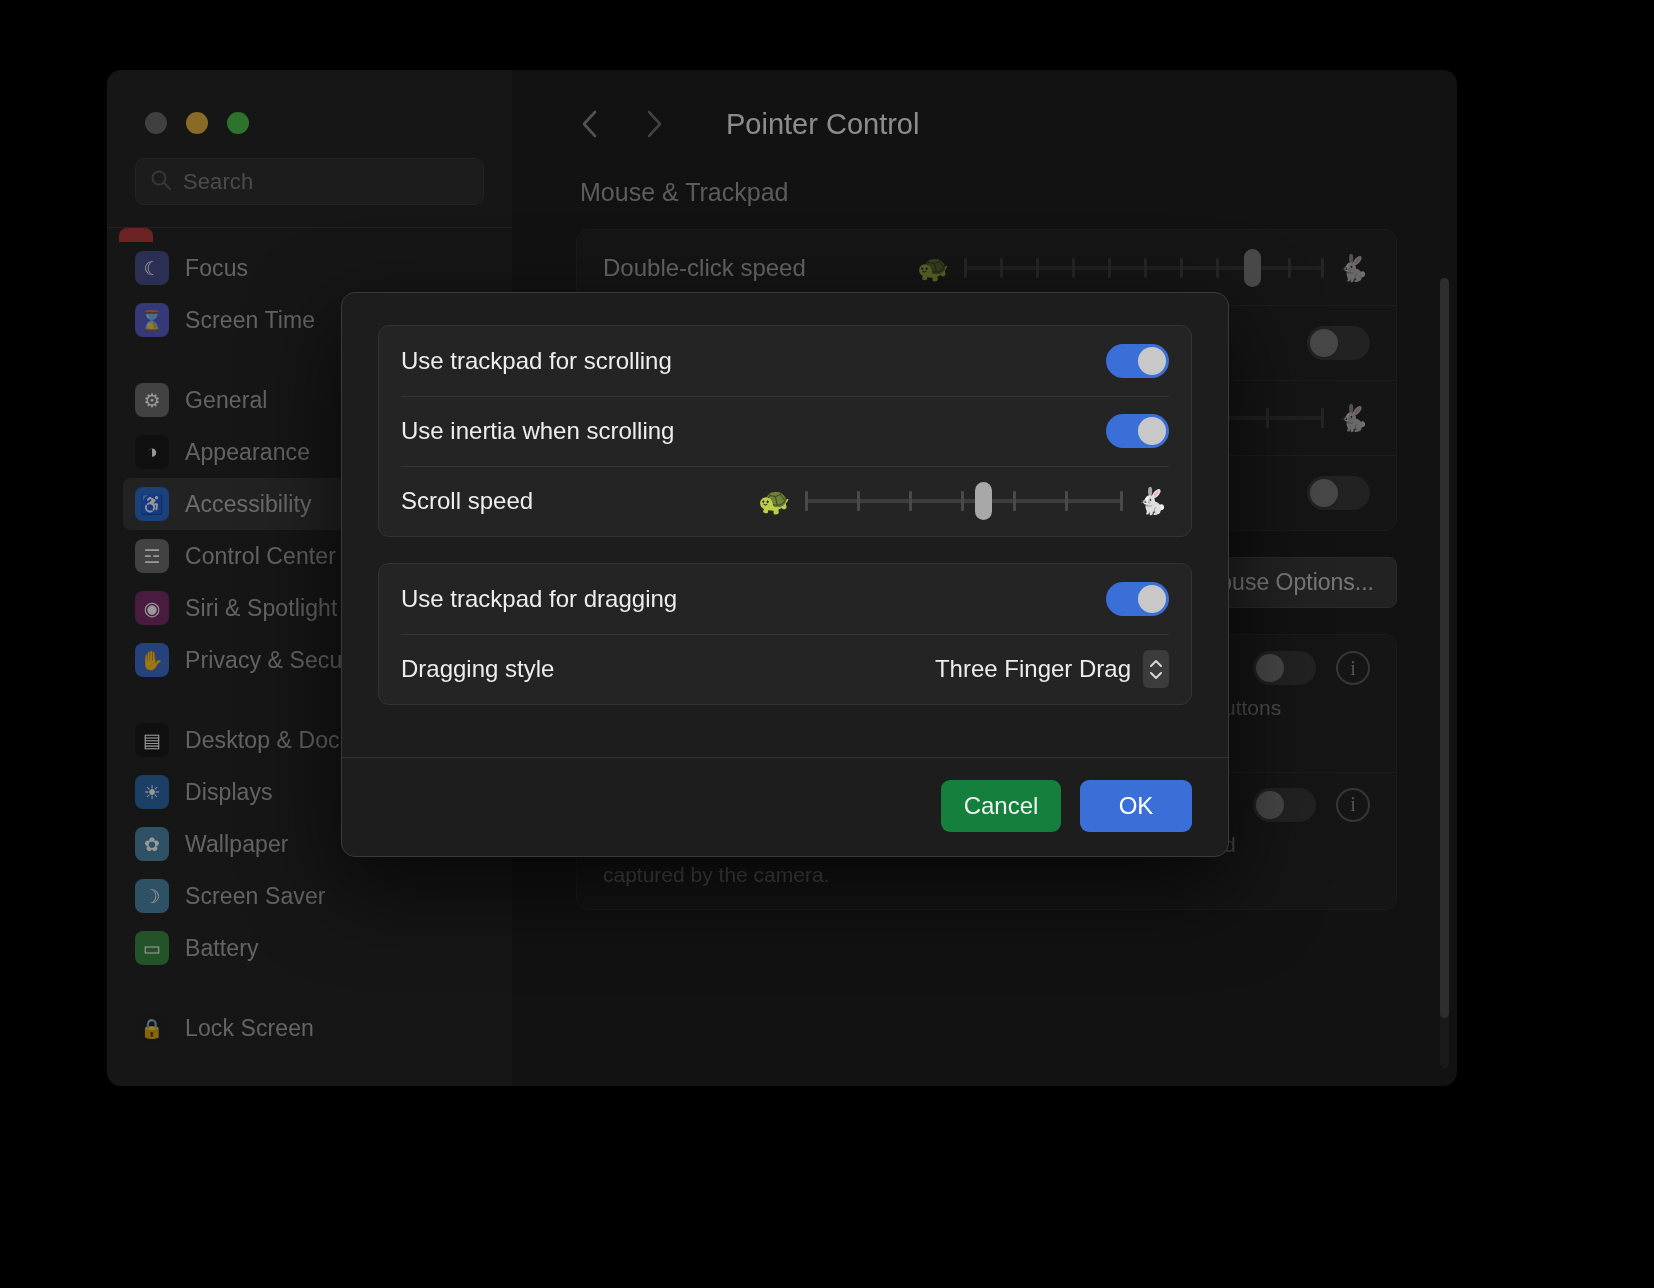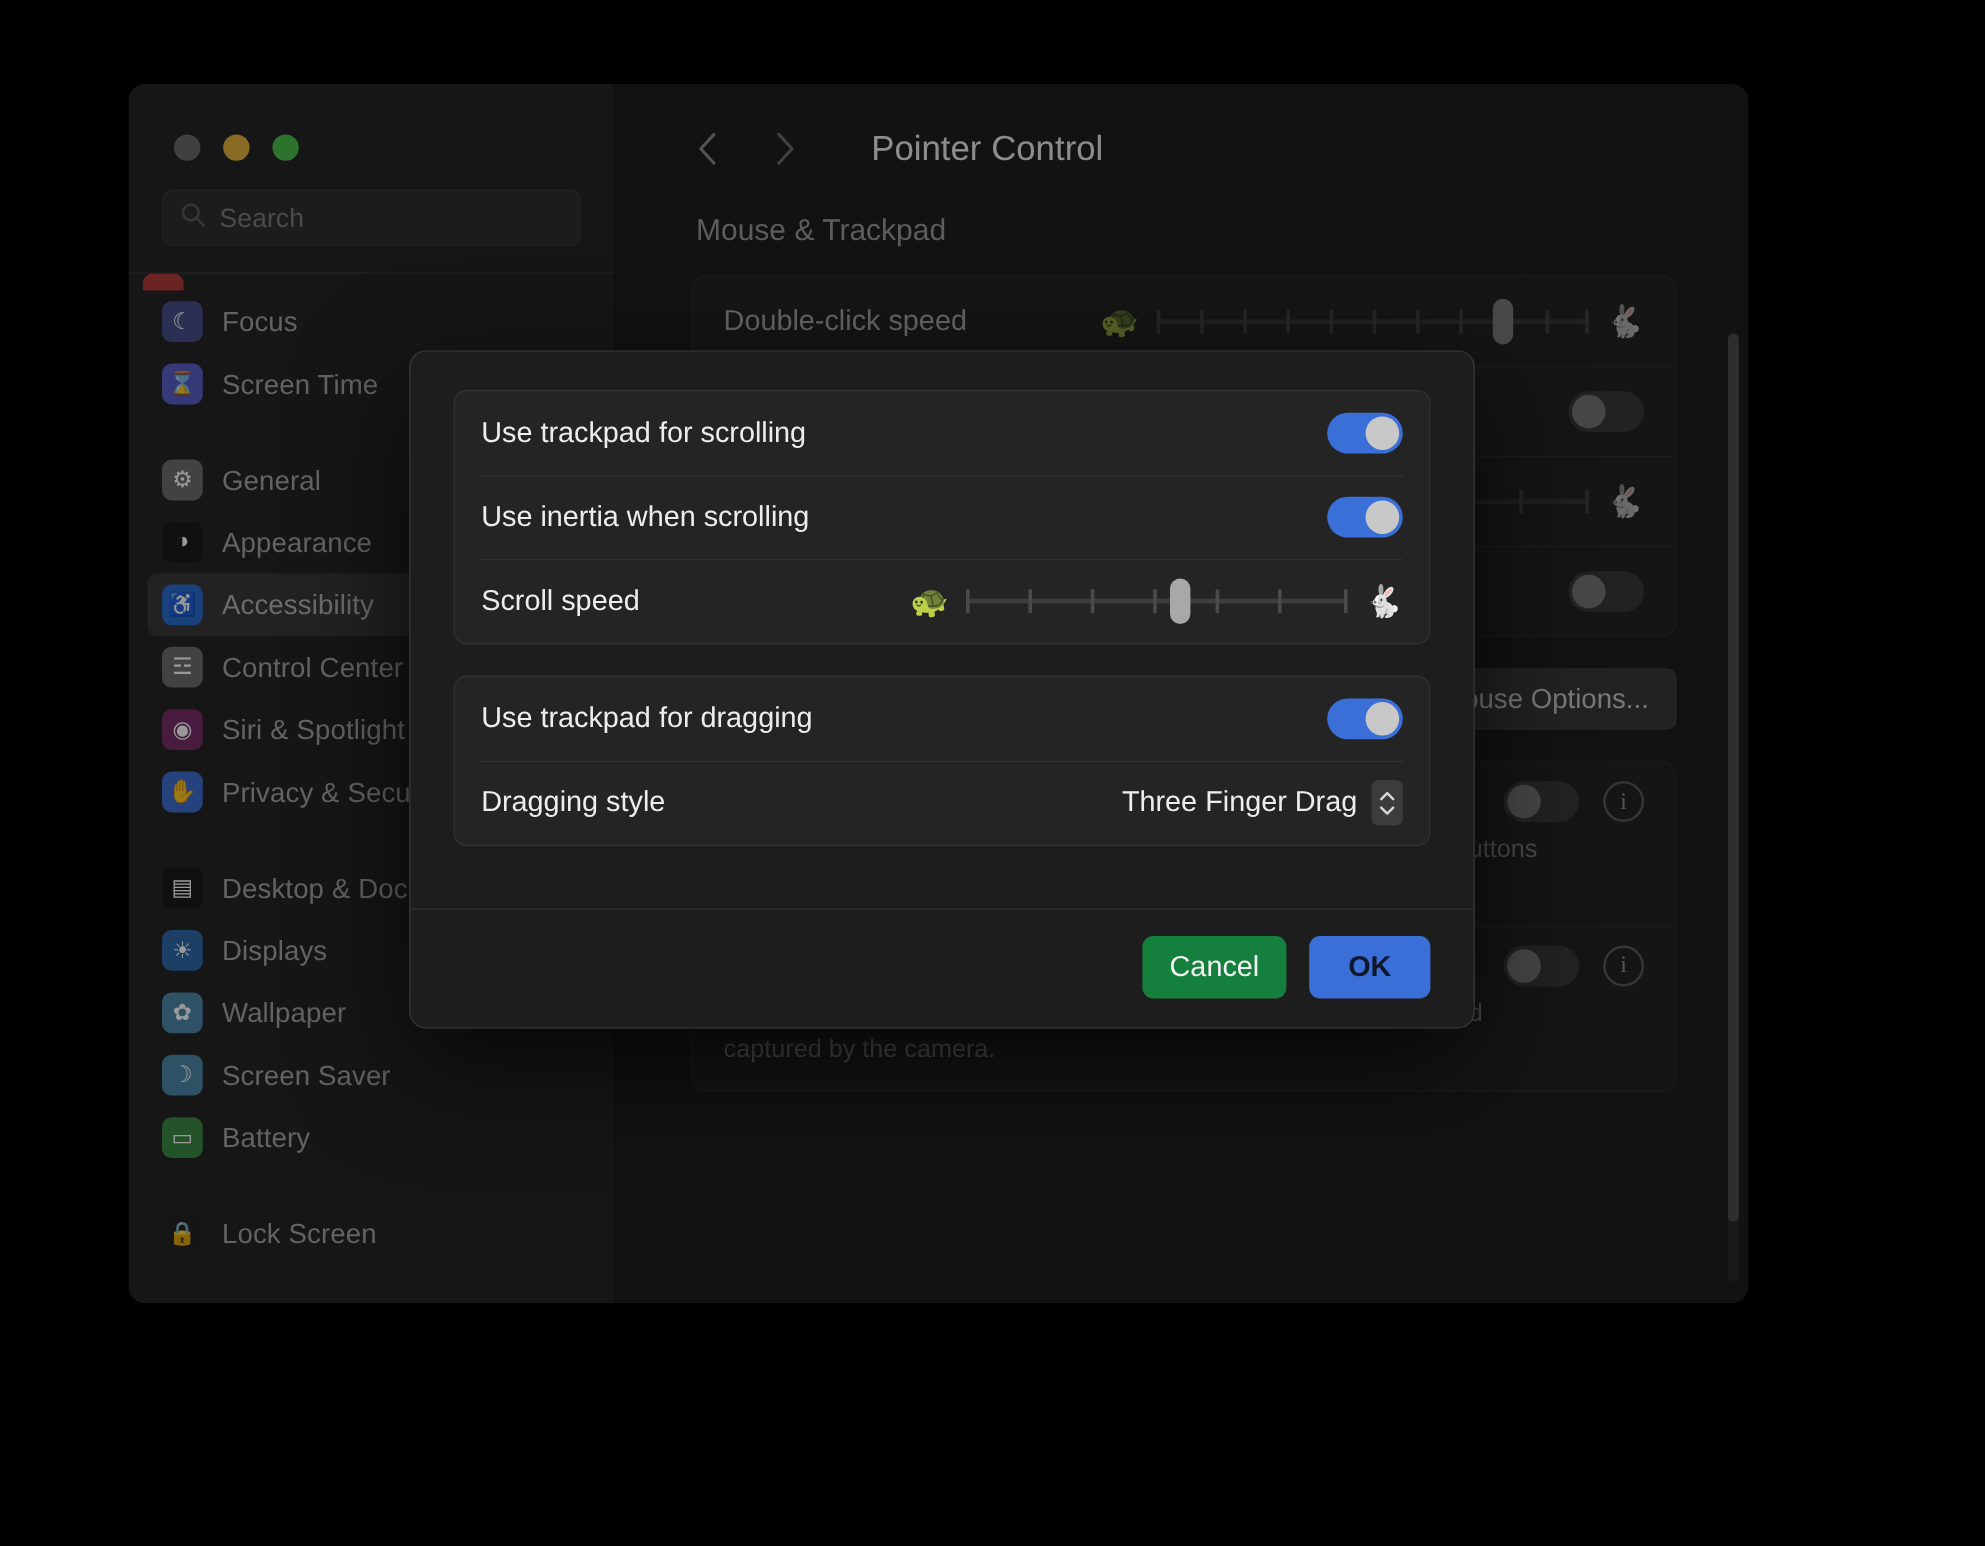--- a/index.html
+++ b/index.html
@@ -251,21 +251,21 @@
     padding: 22px 36px 24px 36px;
     display: flex; justify-content: flex-end; gap: 19px;
   }
   .m-btn {
     font-size: 24px; border: none;
     border-radius: 9px; padding: 12px 0;
     width: 120px; text-align: center;
     font-family: "Liberation Sans", sans-serif;
   }
   .m-btn.cancel { background: #15803d; color: #f2f2f2; }
-  .m-btn.ok { background: #3a6fd8; color: #0f172a; width: 101px; font-weight: bold; }
+  .m-btn.ok { background: #3a6fd8; color: #ffffff; width: 112px; }
 
   .turtle, .rabbit { font-size: 26px; line-height: 1; }
 </style>
 </head>
 <body>
 
 <div id="settings-window">
 
   <div id="sidebar">
 

